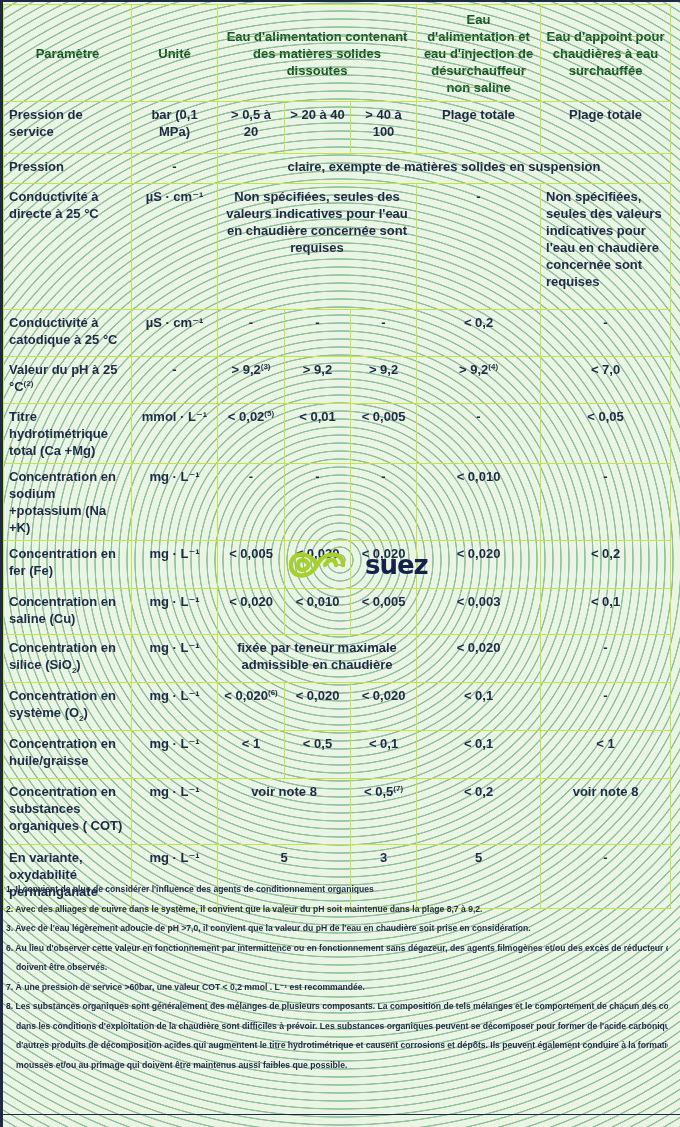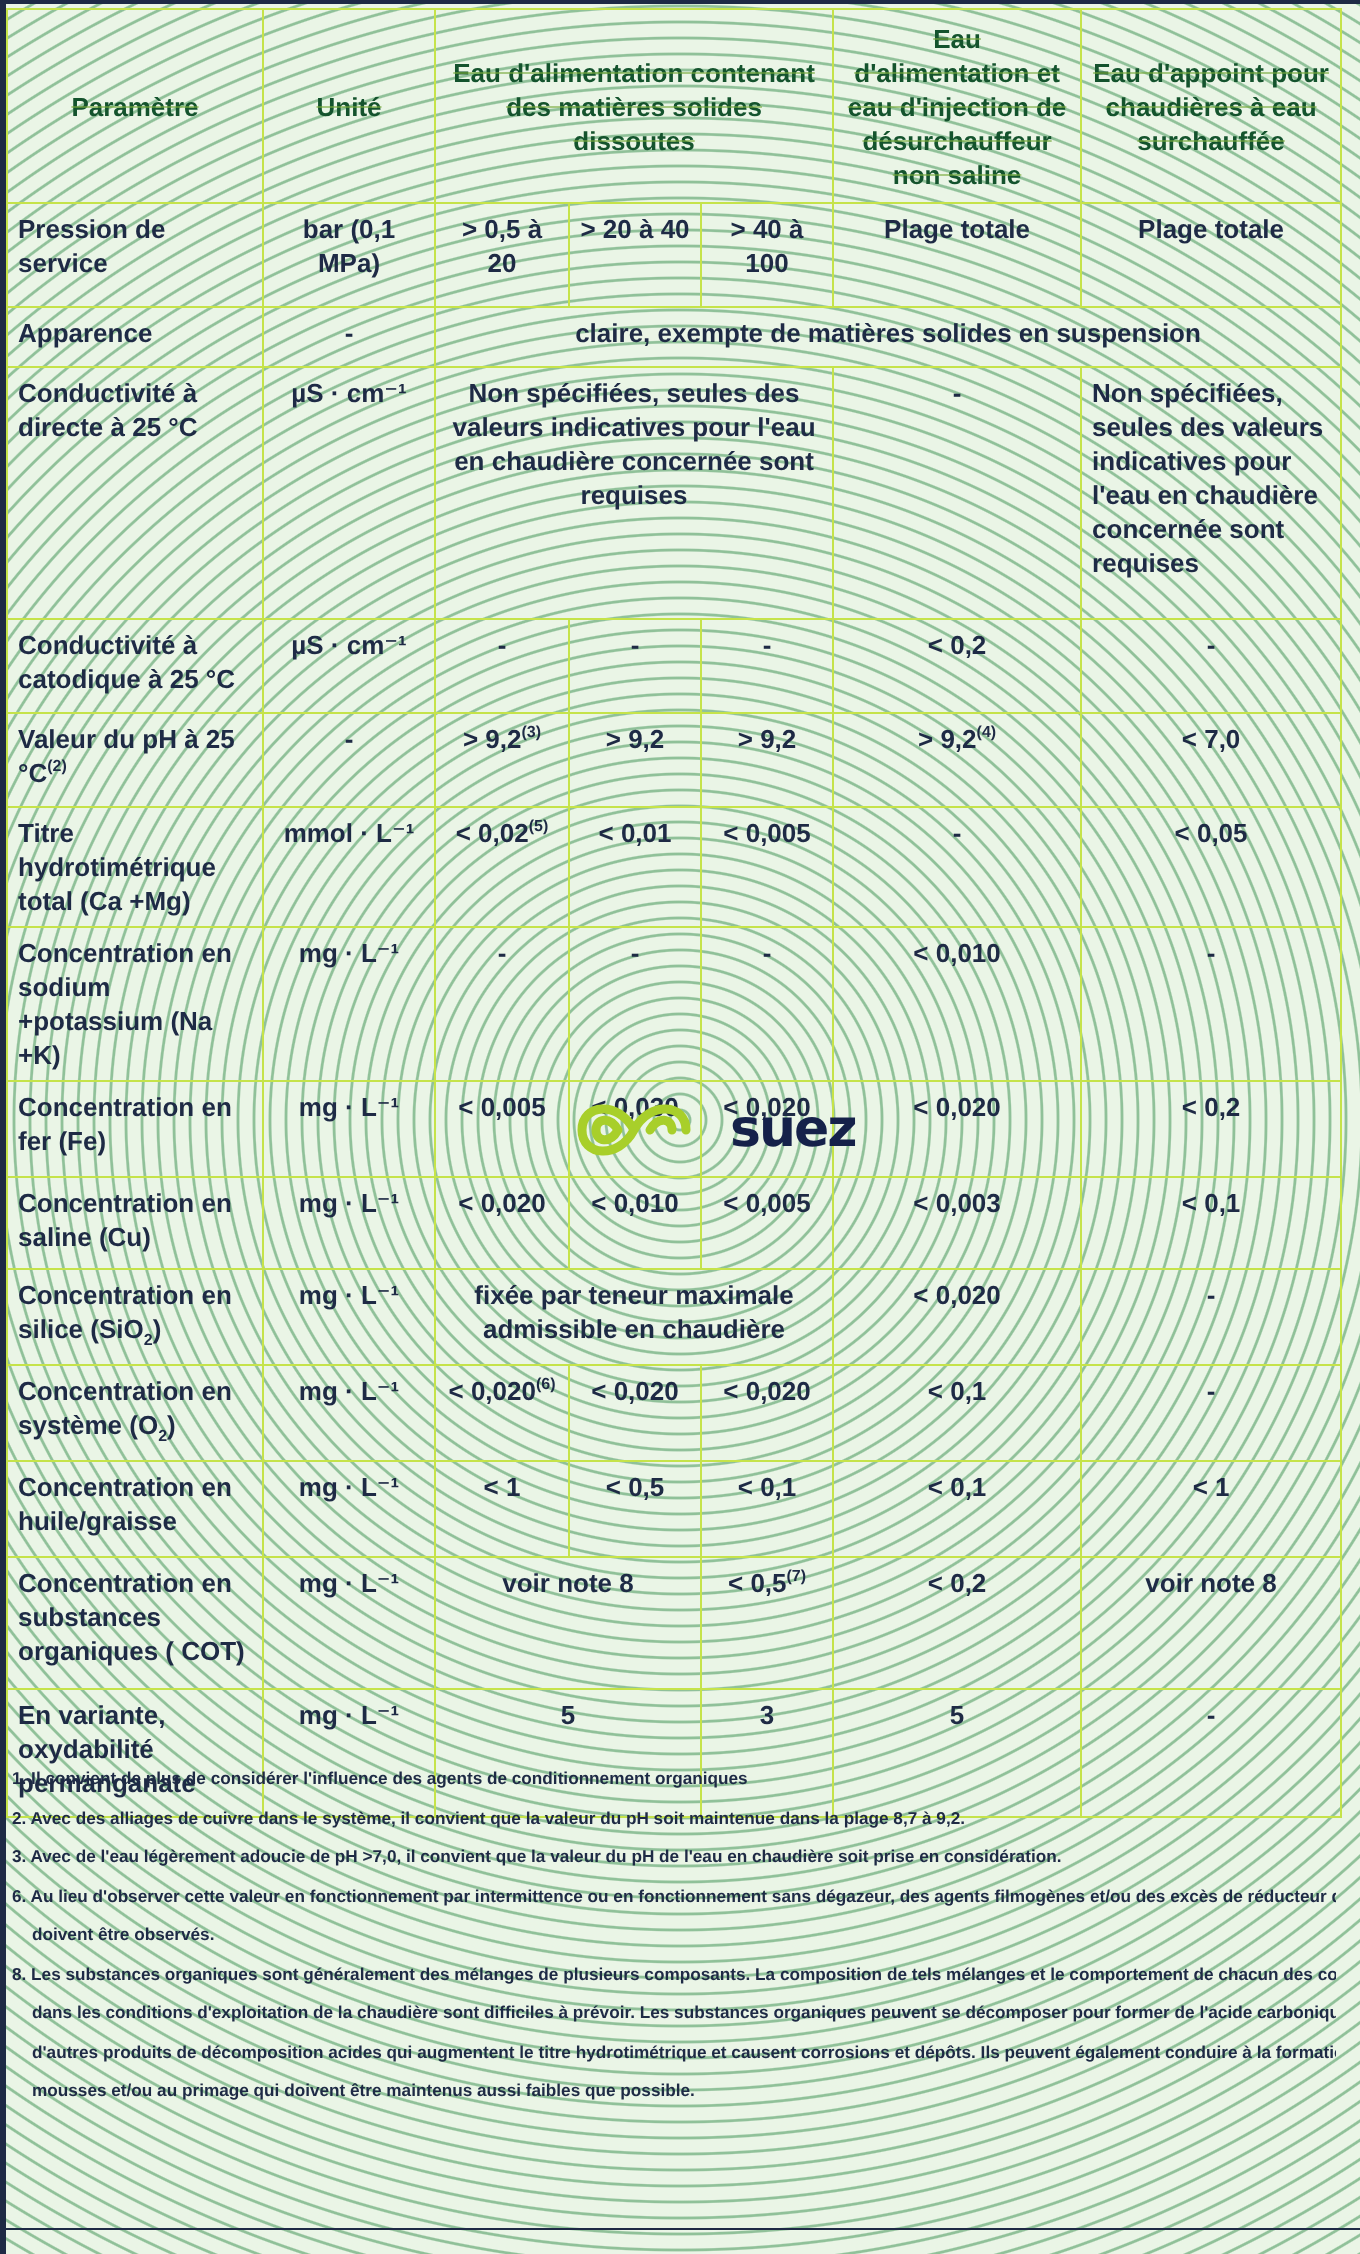--- a/index.html
+++ b/index.html
@@ -81,21 +81,21 @@
     <td class="param">Pression de service</td>
     <td class="c">bar (0,1 MPa)</td>
     <td class="c">&gt; 0,5 à 20</td>
     <td class="c">&gt; 20 à 40</td>
     <td class="c">&gt; 40 à 100</td>
     <td class="c">Plage totale</td>
     <td class="c">Plage totale</td>
   </tr>
 
   <tr style="height:30px">
-    <td class="param">Apparence</td>
+    <td class="param">Pression</td>
     <td class="c">-</td>
     <td colspan="5" class="c">claire, exempte de matières solides en suspension</td>
   </tr>
 
   <tr style="height:126px">
     <td class="param">Conductivité à directe à 25 °C</td>
     <td class="c">µS · cm⁻¹</td>
     <td colspan="3" class="c">Non spécifiées, seules des valeurs indicatives pour l'eau en chaudière concernée sont requises</td>
     <td class="c">-</td>
     <td class="param">Non spécifiées, seules des valeurs indicatives pour l'eau en chaudière concernée sont requises</td>
@@ -219,19 +219,20 @@
   </svg>
   <span class="logo-text">suez</span>
 </div>
 
 <div class="notes">
   <div class="item">1.  Il convient de plus de considérer l'influence des agents de conditionnement organiques</div>
   <div class="item">2.  Avec des alliages de cuivre dans le système, il convient que la valeur du pH soit maintenue dans la plage 8,7 à 9,2.</div>
   <div class="item">3.  Avec de l'eau légèrement adoucie de pH &gt;7,0, il convient que la valeur du pH de l'eau en chaudière soit prise en considération.</div>
   <div class="item">6.  Au lieu d'observer cette valeur en fonctionnement par intermittence ou en fonctionnement sans dégazeur, des agents filmogènes et/ou des excès de réducteur d'oxygène</div>
   <div class="item cont">doivent être observés.</div>
+  <div class="item">7.  À une pression de service &gt;60bar, une valeur COT &lt; 0,2 mmol . L⁻¹ est recommandée.</div>
   <div class="item">8.  Les substances organiques sont généralement des mélanges de plusieurs composants. La composition de tels mélanges et le comportement de chacun des composants</div>
   <div class="item cont">dans les conditions d'exploitation de la chaudière sont difficiles à prévoir. Les substances organiques peuvent se décomposer pour former de l'acide carbonique ou</div>
   <div class="item cont">d'autres produits de décomposition acides qui augmentent le titre hydrotimétrique et causent corrosions et dépôts. Ils peuvent également conduire à la formation de</div>
   <div class="item cont">mousses et/ou au primage qui doivent être maintenus aussi faibles que possible.</div>
 </div>
 
 <div class="bottombar"></div>
 
 </body></html>

